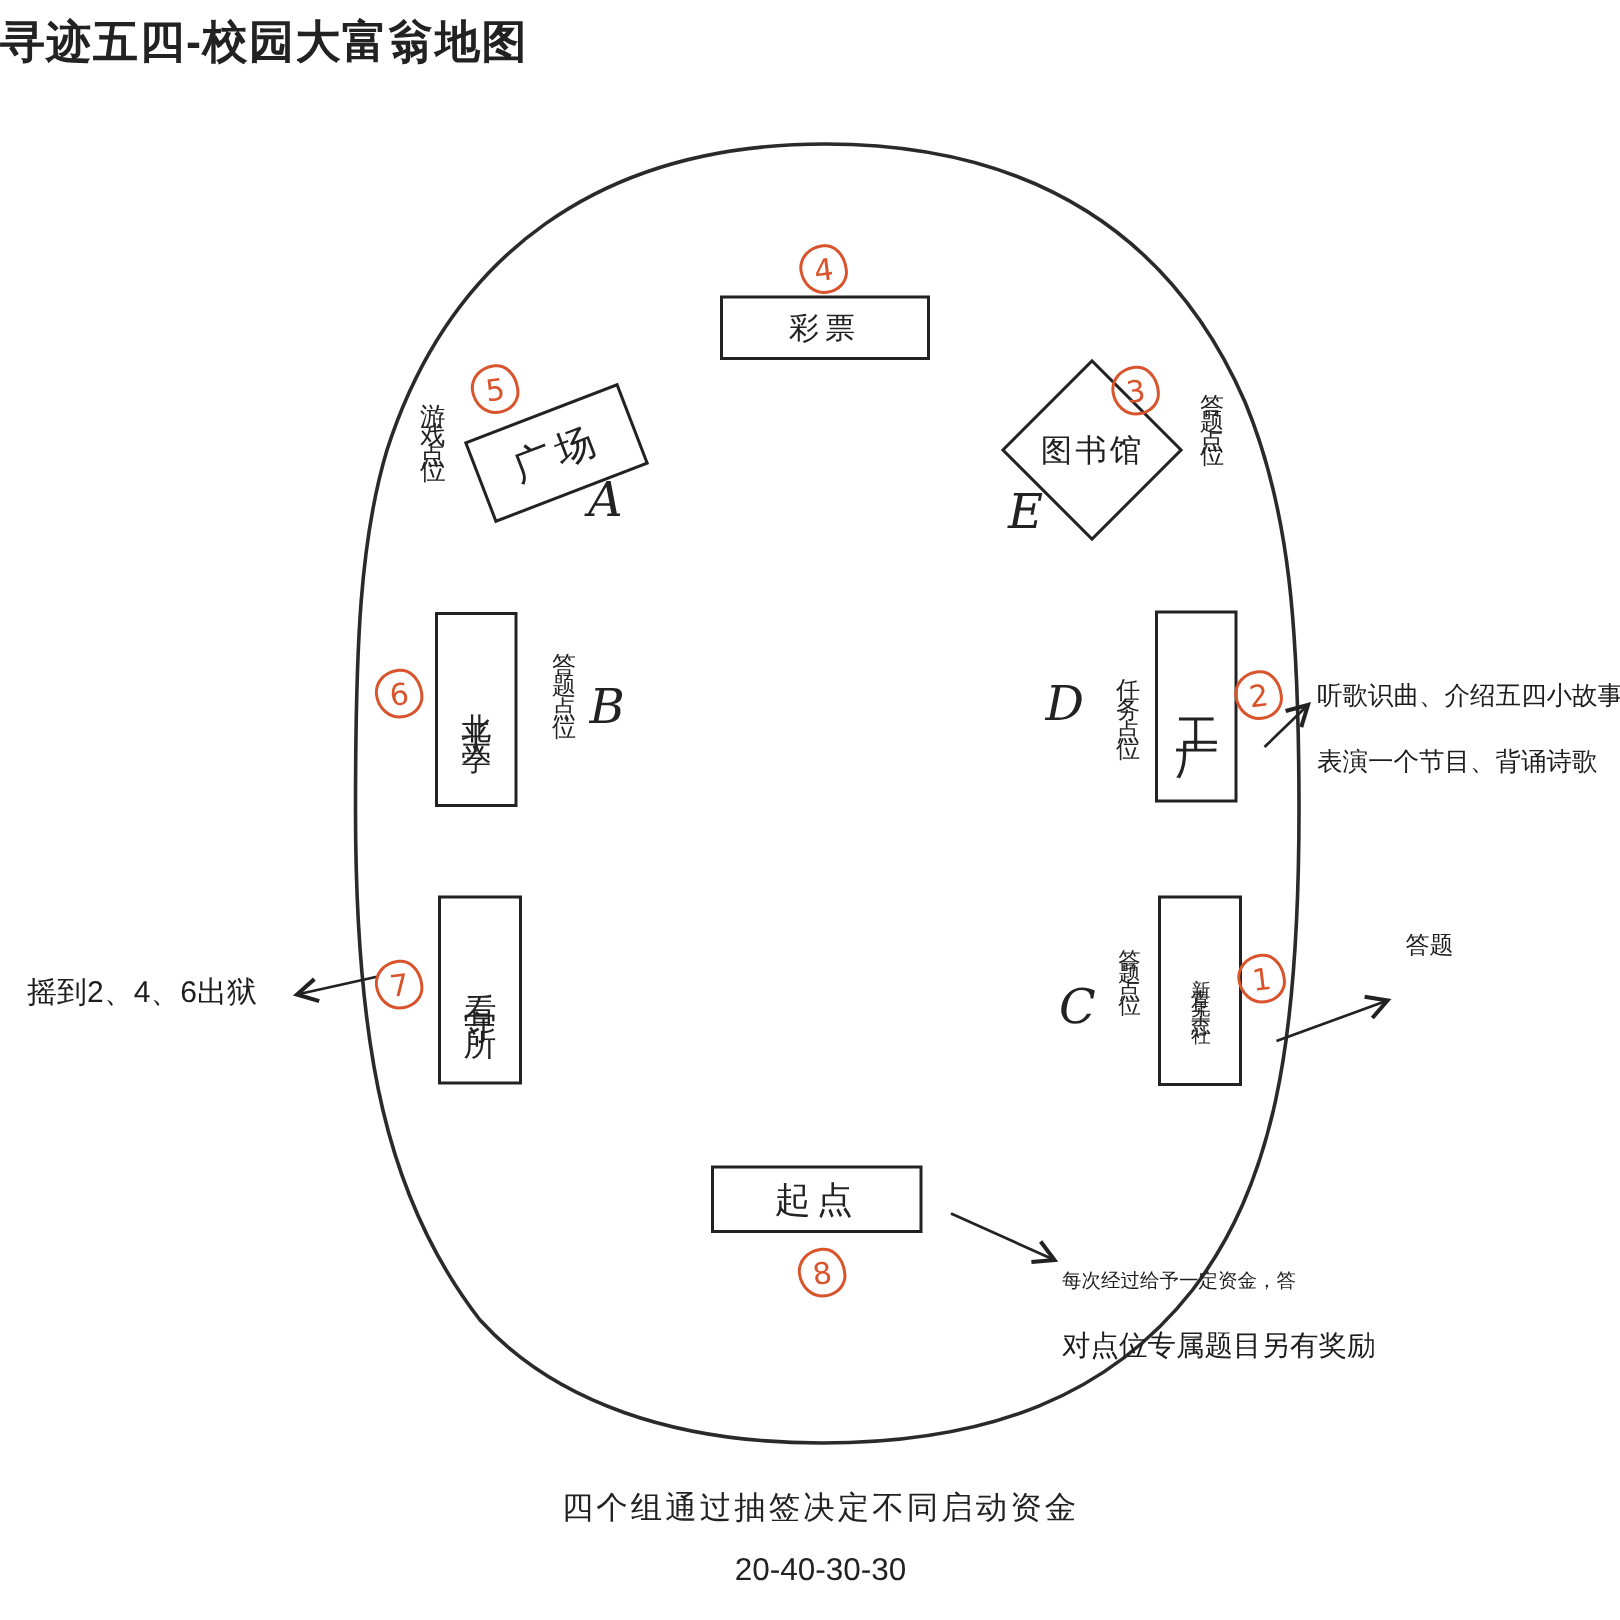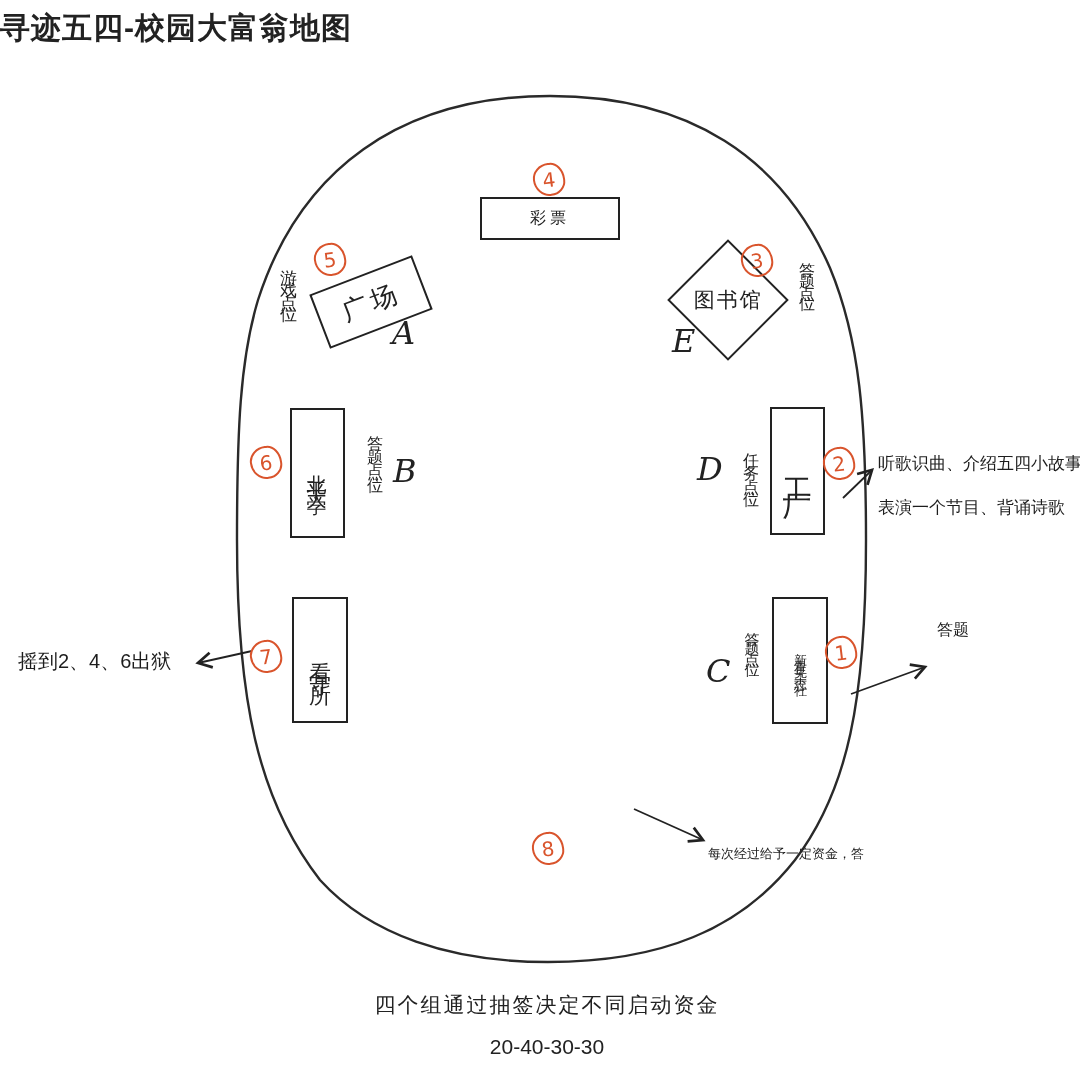--- a/index.html
+++ b/index.html
@@ -17,21 +17,21 @@
   }
 
   .overlay { position: absolute; left: 0; top: 0; width: 1080px; height: 1080px; }
 
   .box {
     position: absolute; border: 2px solid #222; background: #fff;
     display: flex; align-items: center; justify-content: center;
   }
   .vtext { writing-mode: vertical-rl; text-orientation: upright; }
 
-  .box-lottery { left: 480px; top: 197px; width: 140px; height: 43px; font-size: 16px; letter-spacing: 4px; }
+  .box-lottery { left: 480px; top: 197px; width: 140px; height: 43px; font-size: 20px; letter-spacing: 4px; }
   .box-square  { left: 316px; top: 273px; width: 110px; height: 58px; transform: rotate(-21deg); font-size: 26px; letter-spacing: 4px; }
   .box-library { left: 685px; top: 257px; width: 86px; height: 86px; transform: rotate(45deg); }
   .box-library .inner { transform: rotate(-45deg); font-size: 21px; white-space: nowrap; letter-spacing: 2px; }
   .box-university { left: 290px; top: 408px; width: 55px; height: 130px; }
   .box-university .vtext { font-size: 20px; letter-spacing: 7px; }
   .box-factory { left: 770px; top: 407px; width: 55px; height: 128px; }
   .box-factory .vtext { font-size: 29px; letter-spacing: 16px; }
   .box-jail { left: 292px; top: 597px; width: 56px; height: 126px; }
   .box-jail .vtext { font-size: 22px; letter-spacing: 11px; }
   .box-magazine { left: 772px; top: 597px; width: 56px; height: 127px; }
@@ -157,19 +157,23 @@
   <div class="note note-jail">摇到2、4、6出狱</div>
 
   <div class="box box-magazine">
     <span class="vtext">新青年杂志社</span>
   </div>
   <div class="num num-magazine">1</div>
   <div class="side-label side-magazine">答题点位</div>
   <div class="letter letter-c">C</div>
   <div class="note note-magazine">答题</div>
 
+  <div class="box box-start">
+    <span>起点</span>
+  </div>
   <div class="num num-start">8</div>
   <div class="note note-start-1">每次经过给予一定资金，答</div>
+  <div class="note note-start-2">对点位专属题目另有奖励</div>
 
   <div class="footer-line footer-1">四个组通过抽签决定不同启动资金</div>
   <div class="footer-line footer-2">20-40-30-30</div>
 
 </div>
 
 </body></html>

